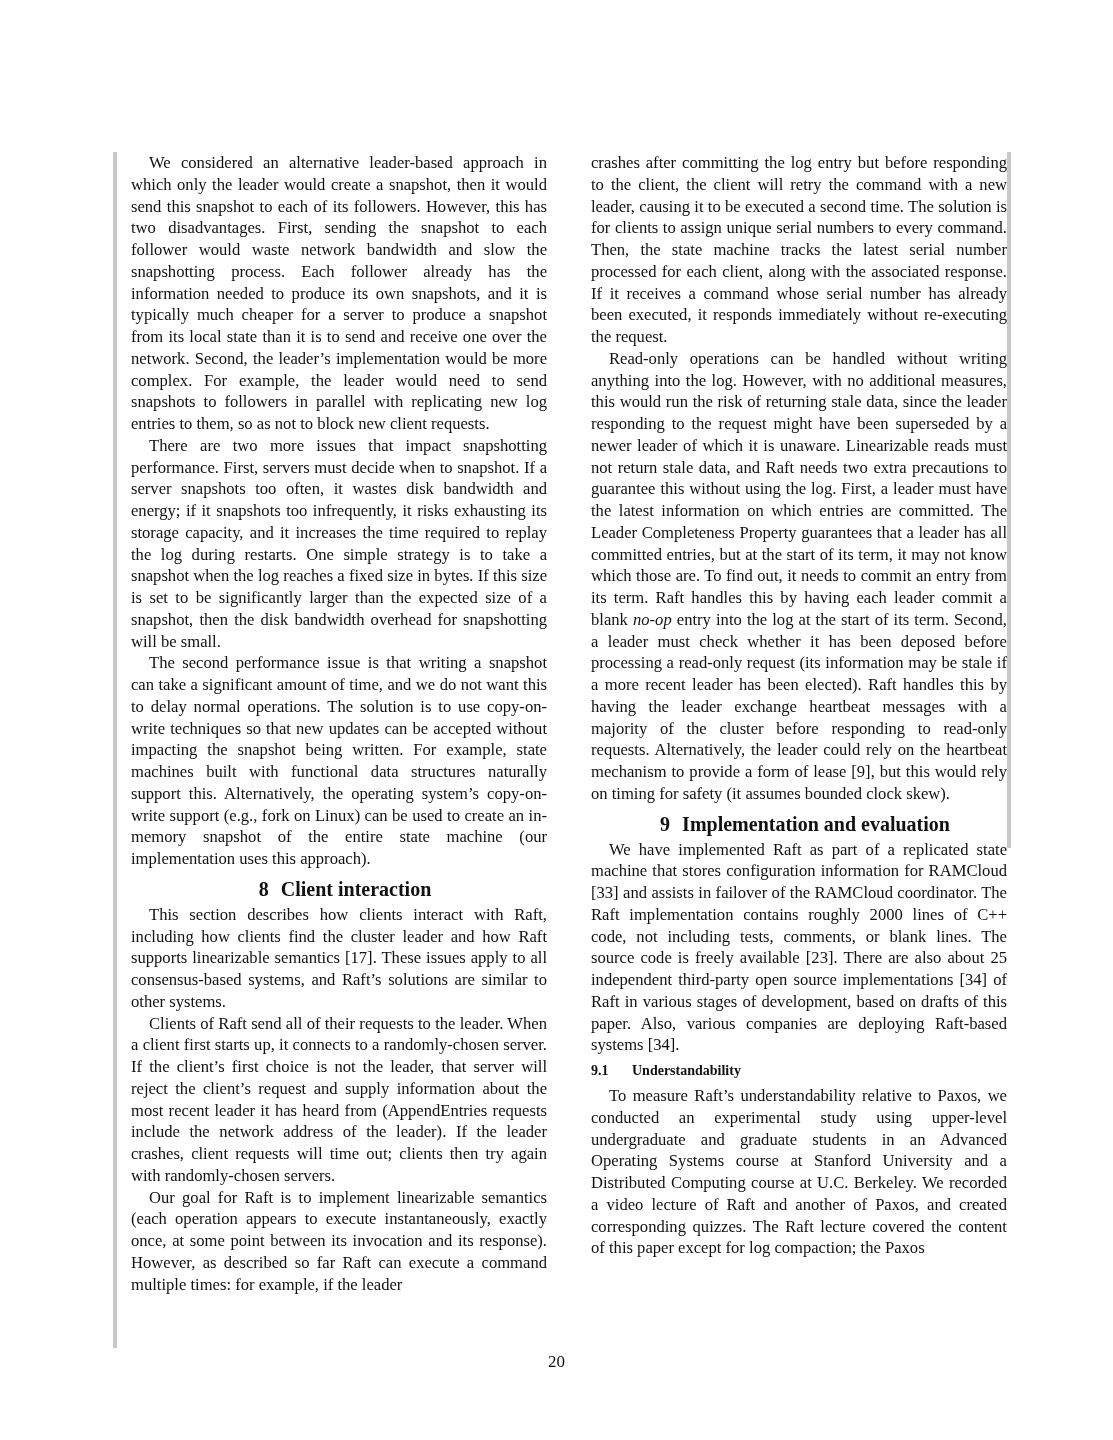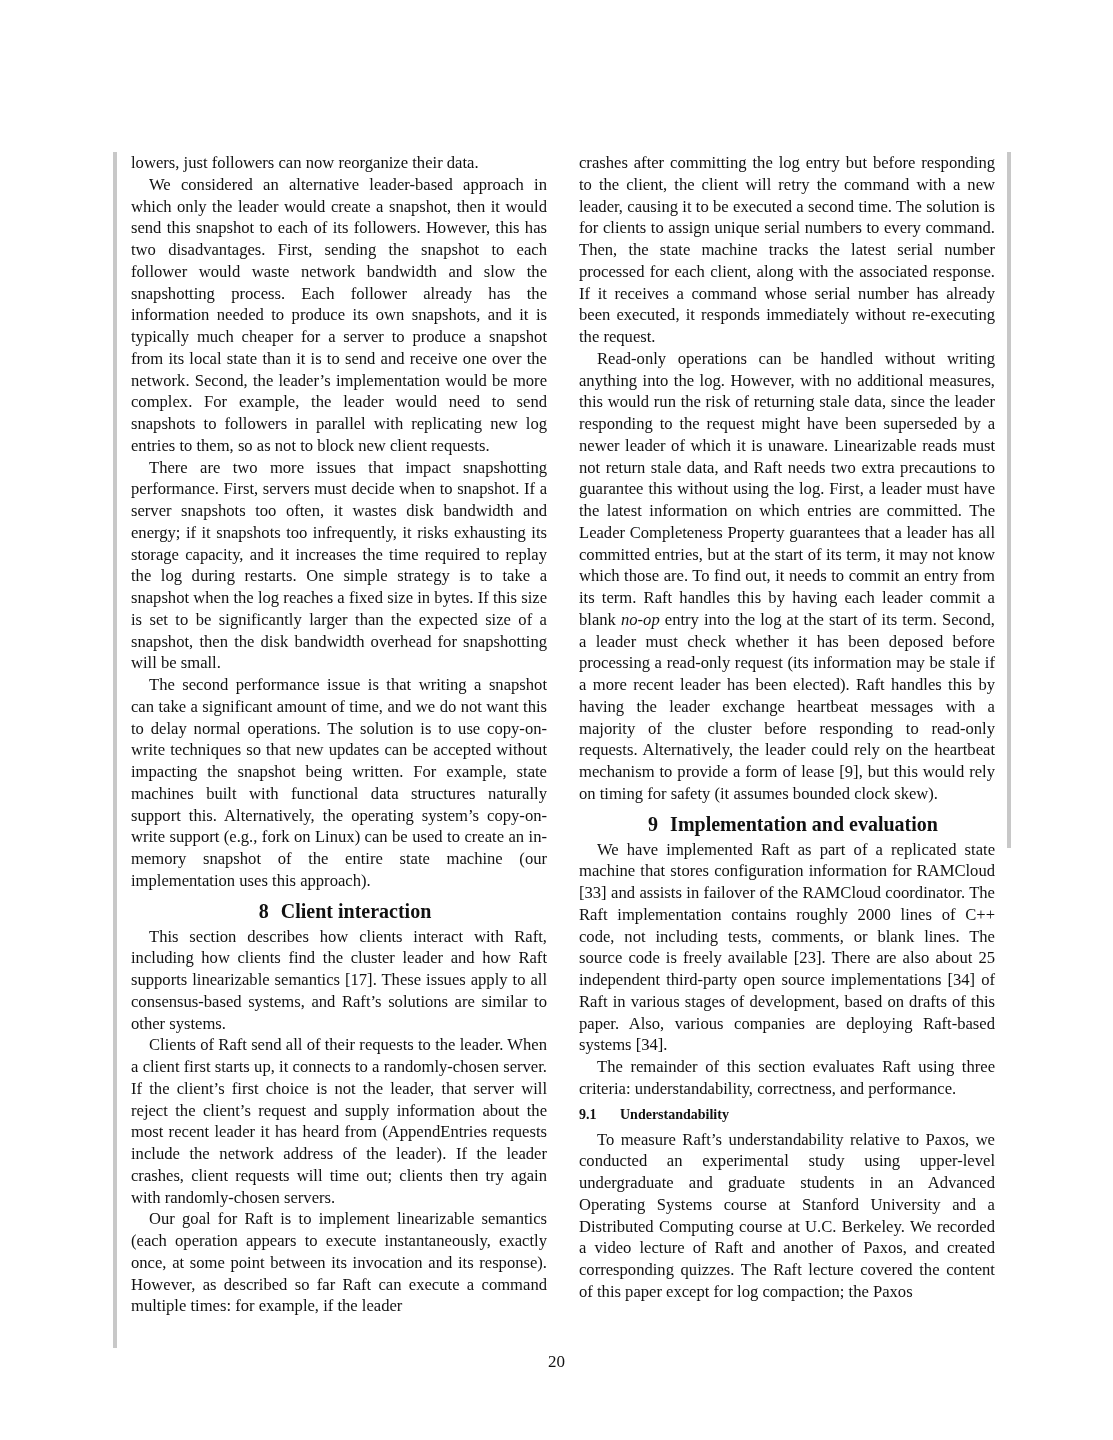--- a/index.html
+++ b/index.html
@@ -1,53 +1,51 @@
 <!DOCTYPE html>
 <html><head>
 <meta charset="utf-8">
 <style>
   html, body { margin: 0; padding: 0; background: #ffffff; }
   body { width: 1113px; height: 1440px; position: relative; overflow: hidden;
          font-family: "Liberation Serif", "DejaVu Serif", serif; color: #111; }
   .col { position: absolute; top: 152px; width: 416px; font-size: 16.6px; line-height: 21.75px; }
   .col-left { left: 131px; }
-  .col-right { left: 579px; }
+  .col-right { left: 591px; }
   .p { margin: 0; text-align: justify; text-indent: 0; hyphens: manual; }
   .p.ind { text-indent: 18px; }
   .p.noind { text-indent: 0; }
   h2.sec { margin: 6px 0 2px 0; font-size: 20px; font-weight: bold; line-height: 26px; text-align: center; }
   h2.sec .num { display: inline-block; width: 34px; }
   h3.sub { margin: 4px 0 3px 0; font-size: 14px; font-weight: bold; line-height: 22px; }
   h3.sub .num { display: inline-block; width: 41px; }
   .changebar { position: absolute; width: 4px; background: #c8c8c8; }
   .cb-left { left: 113px; top: 152px; height: 1196px; }
   .cb-right { left: 1007px; top: 152px; height: 696px; }
   .pagenum { position: absolute; top: 1352px; left: 0; width: 1113px; text-align: center; font-size: 17px; }
   em { font-style: italic; }
 </style>
 </head>
 <body>
 
 <div class="changebar cb-left"></div>
 <div class="changebar cb-right"></div>
 
 <div class="col col-left">
-  <p class="p noind">lowers, just followers can now reorganize their data.</p>
   <p class="p ind">We considered an alternative leader-based approach in which only the leader would create a snapshot, then it would send this snapshot to each of its followers. However, this has two disadvantages. First, sending the snapshot to each follower would waste network bandwidth and slow the snapshotting process. Each follower already has the information needed to produce its own snapshots, and it is typically much cheaper for a server to produce a snapshot from its local state than it is to send and receive one over the network. Second, the leader’s implementation would be more complex. For example, the leader would need to send snapshots to followers in parallel with replicating new log entries to them, so as not to block new client requests.</p>
   <p class="p ind">There are two more issues that impact snapshotting performance. First, servers must decide when to snapshot. If a server snapshots too often, it wastes disk bandwidth and energy; if it snapshots too infrequently, it risks exhausting its storage capacity, and it increases the time required to replay the log during restarts. One simple strategy is to take a snapshot when the log reaches a fixed size in bytes. If this size is set to be significantly larger than the expected size of a snapshot, then the disk bandwidth overhead for snapshotting will be small.</p>
   <p class="p ind">The second performance issue is that writing a snapshot can take a significant amount of time, and we do not want this to delay normal operations. The solution is to use copy-on-write techniques so that new updates can be accepted without impacting the snapshot being written. For example, state machines built with functional data structures naturally support this. Alternatively, the operating system’s copy-on-write support (e.g., fork on Linux) can be used to create an in-memory snapshot of the entire state machine (our implementation uses this approach).</p>
   <h2 class="sec"><span class="num">8</span><span>Client interaction</span></h2>
   <p class="p ind">This section describes how clients interact with Raft, including how clients find the cluster leader and how Raft supports linearizable semantics [17]. These issues apply to all consensus-based systems, and Raft’s solutions are similar to other systems.</p>
   <p class="p ind">Clients of Raft send all of their requests to the leader. When a client first starts up, it connects to a randomly-chosen server. If the client’s first choice is not the leader, that server will reject the client’s request and supply information about the most recent leader it has heard from (AppendEntries requests include the network address of the leader). If the leader crashes, client requests will time out; clients then try again with randomly-chosen servers.</p>
   <p class="p ind">Our goal for Raft is to implement linearizable semantics (each operation appears to execute instantaneously, exactly once, at some point between its invocation and its response). However, as described so far Raft can execute a command multiple times: for example, if the leader</p>
 </div>
 
 <div class="col col-right">
   <p class="p noind">crashes after committing the log entry but before responding to the client, the client will retry the command with a new leader, causing it to be executed a second time. The solution is for clients to assign unique serial numbers to every command. Then, the state machine tracks the latest serial number processed for each client, along with the associated response. If it receives a command whose serial number has already been executed, it responds immediately without re-executing the request.</p>
   <p class="p ind"><span>Read-only operations can be handled without writing anything into the log. However, with no additional measures, this would run the risk of returning stale data, since the leader responding to the request might have been superseded by a newer leader of which it is unaware. Linearizable reads must not return stale data, and Raft needs two extra precautions to guarantee this without using the log. First, a leader must have the latest information on which entries are committed. The Leader Completeness Property guarantees that a leader has all committed entries, but at the start of its term, it may not know which those are. To find out, it needs to commit an entry from its term. Raft handles this by having each leader commit a blank </span><em>no-op</em><span> entry into the log at the start of its term. Second, a leader must check whether it has been deposed before processing a read-only request (its information may be stale if a more recent leader has been elected). Raft handles this by having the leader exchange heartbeat messages with a majority of the cluster before responding to read-only requests. Alternatively, the leader could rely on the heartbeat mechanism to provide a form of lease [9], but this would rely on timing for safety (it assumes bounded clock skew).</span></p>
   <h2 class="sec"><span class="num">9</span><span>Implementation and evaluation</span></h2>
   <p class="p ind">We have implemented Raft as part of a replicated state machine that stores configuration information for RAMCloud [33] and assists in failover of the RAMCloud coordinator. The Raft implementation contains roughly 2000 lines of C++ code, not including tests, comments, or blank lines. The source code is freely available [23]. There are also about 25 independent third-party open source implementations [34] of Raft in various stages of development, based on drafts of this paper. Also, various companies are deploying Raft-based systems [34].</p>
-  <p class="p ind">The remainder of this section evaluates Raft using three criteria: understandability, correctness, and performance.</p>
   <h3 class="sub"><span class="num">9.1</span><span>Understandability</span></h3>
   <p class="p ind">To measure Raft’s understandability relative to Paxos, we conducted an experimental study using upper-level undergraduate and graduate students in an Advanced Operating Systems course at Stanford University and a Distributed Computing course at U.C. Berkeley. We recorded a video lecture of Raft and another of Paxos, and created corresponding quizzes. The Raft lecture covered the content of this paper except for log compaction; the Paxos</p>
 </div>
 
 <div class="pagenum">20</div>
 
 </body></html>

